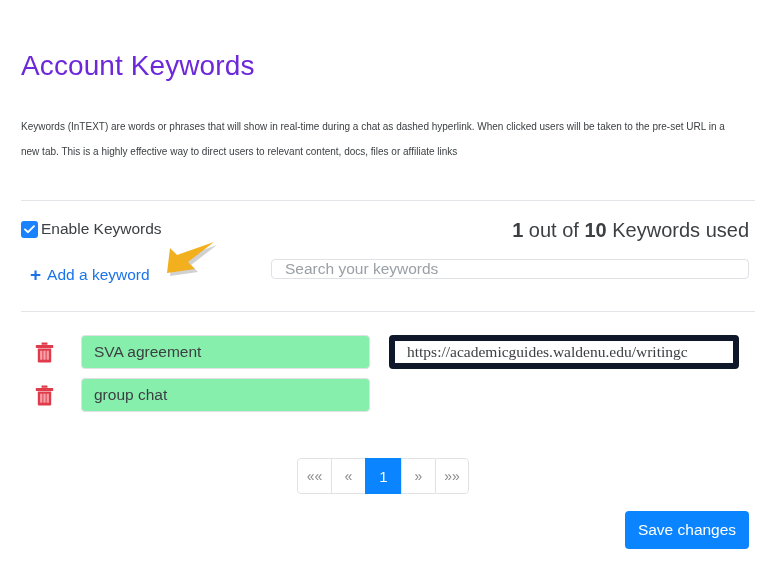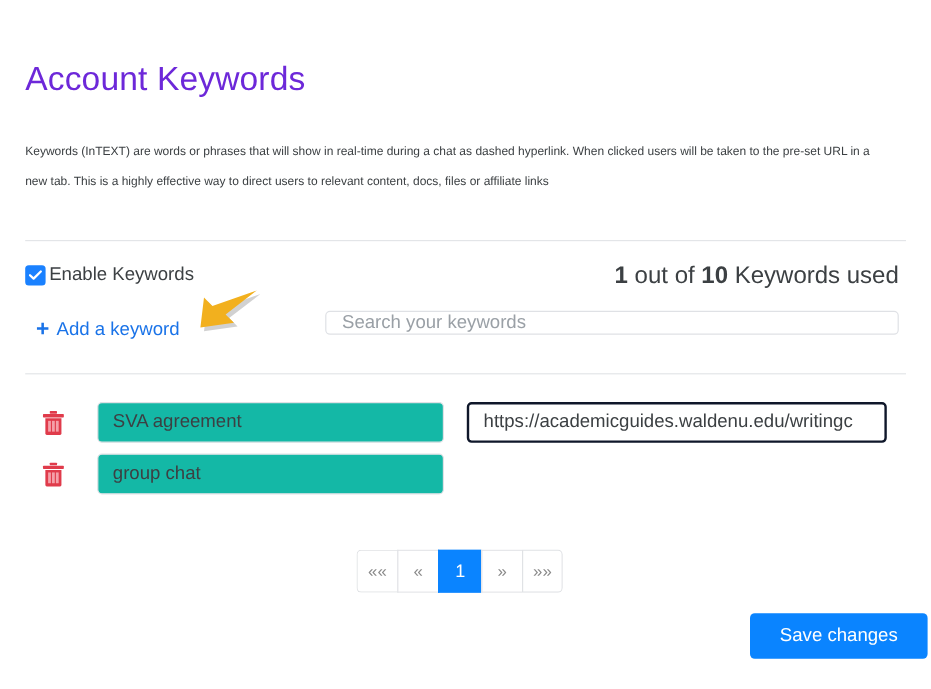--- a/index.html
+++ b/index.html
@@ -174,36 +174,36 @@
     flex: 0 0 auto;
     margin-left: 8px;
   }
   .kw-input {
     width: 289px;
     height: 34px;
     box-sizing: border-box;
     margin-left: 22px;
     border: 1px solid #dfe1e5;
     border-radius: 4px;
-    background: #14b8a6;
+    background: #86efac;
     font-family: "Liberation Sans", sans-serif;
     font-size: 15.5px;
     color: #3c4043;
     padding: 0 12px;
     outline: none;
   }
   .url-input {
     width: 350px;
     height: 34px;
     box-sizing: border-box;
     margin-left: 19px;
-    border: 2px solid #0f172a;
+    border: 6px solid #0f172a;
     border-radius: 4px;
     background: #ffffff;
-    font-family: Liberation Sans, sans-serif;
+    font-family: Liberation Serif, serif;
     font-size: 15.5px;
     color: #3c4043;
     padding: 0 12px;
     outline: none;
     text-overflow: clip;
   }
 
   
   .pagination {
     position: absolute;
@@ -244,21 +244,21 @@
     color: #ffffff;
     font-size: 15px;
     min-width: 36px;
   }
 
   
   .save-button {
     position: absolute;
     left: 625px;
     top: 511px;
-    width: 148px;
+    width: 124px;
     height: 38px;
     background: #0a84ff;
     color: #ffffff;
     border: none;
     border-radius: 4px;
     font-family: "Liberation Sans", sans-serif;
     font-size: 15.5px;
     cursor: pointer;
     line-height: 38px;
     padding: 0;

